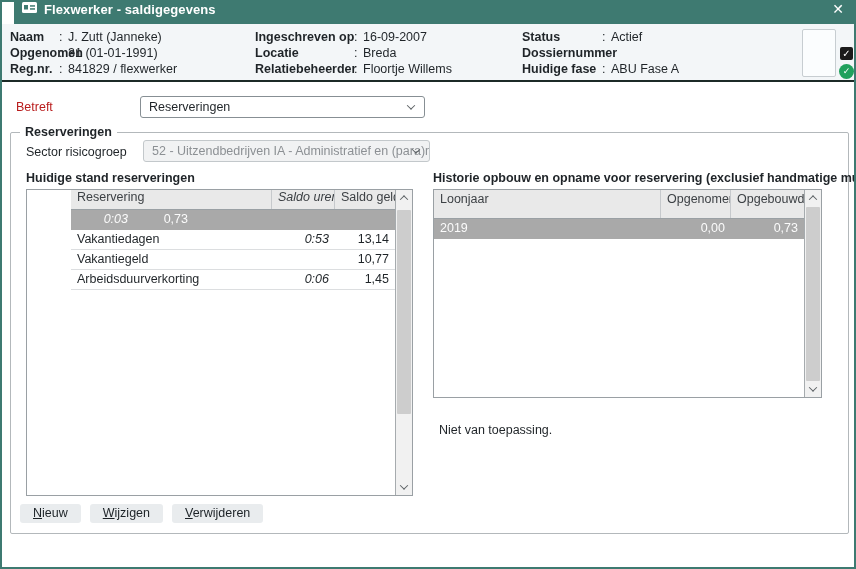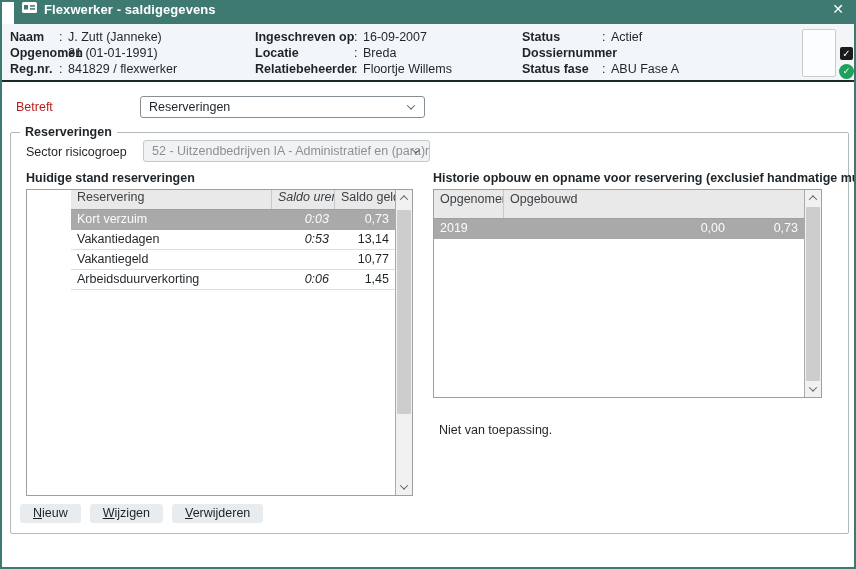--- a/index.html
+++ b/index.html
@@ -178,21 +178,21 @@
         <span class="hlabel">Status</span>
           <span class="hcolon">:</span>
           <span class="hvalue">Actief</span>
       </div>
       <div class="hrow">
         <span class="hlabel">Dossiernummer</span>
           <span class="hcolon">:</span>
           <span class="hvalue"></span>
       </div>
       <div class="hrow">
-        <span class="hlabel">Status fase</span>
+        <span class="hlabel">Huidige fase</span>
           <span class="hcolon">:</span>
           <span class="hvalue">ABU Fase A</span>
       </div>
     </div>
     <div class="photo-box"></div>
     <div class="hdr-checkbox">✓</div>
     <div class="hdr-status">✓</div>
   </div>
 
   <span class="betreft-label">Betreft</span>
@@ -214,21 +214,20 @@
     <span class="tcaption cap-right">Historie opbouw en opname voor reservering (exclusief handmatige mutaties)</span>
 
     <div class="table t-left">
       <div class="t-main">
         <div class="thead">
           <span class="th c-name">Reservering</span>
           <span class="th c-uren">Saldo uren</span>
           <span class="th c-geld">Saldo geld</span>
         </div>
         <div class="trow sel">
-          <span class="td c-name">Kort verzuim</span>
           <span class="td c-uren">0:03</span>
           <span class="td c-geld">0,73</span>
         </div>
         <div class="trow">
           <span class="td c-name">Vakantiedagen</span>
           <span class="td c-uren">0:53</span>
           <span class="td c-geld">13,14</span>
         </div>
         <div class="trow">
           <span class="td c-name">Vakantiegeld</span>
@@ -248,20 +247,21 @@
         <div class="sb-thumb" style="top:20px;height:204px;"></div>
         <div class="sb-btn sb-down">
             <i class="chev down"></i>
           </div>
       </div>
     </div>
 
     <div class="table t-right">
       <div class="t-main">
         <div class="thead">
+          <span class="th c-name">Loonjaar</span>
           <span class="th c-opgenomen">Opgenomen</span>
           <span class="th c-opgebouwd">Opgebouwd</span>
         </div>
         <div class="trow sel">
           <span class="td c-name">2019</span>
           <span class="td c-opgenomen">0,00</span>
           <span class="td c-opgebouwd">0,73</span>
         </div>
       </div>
       <div class="vscroll">

